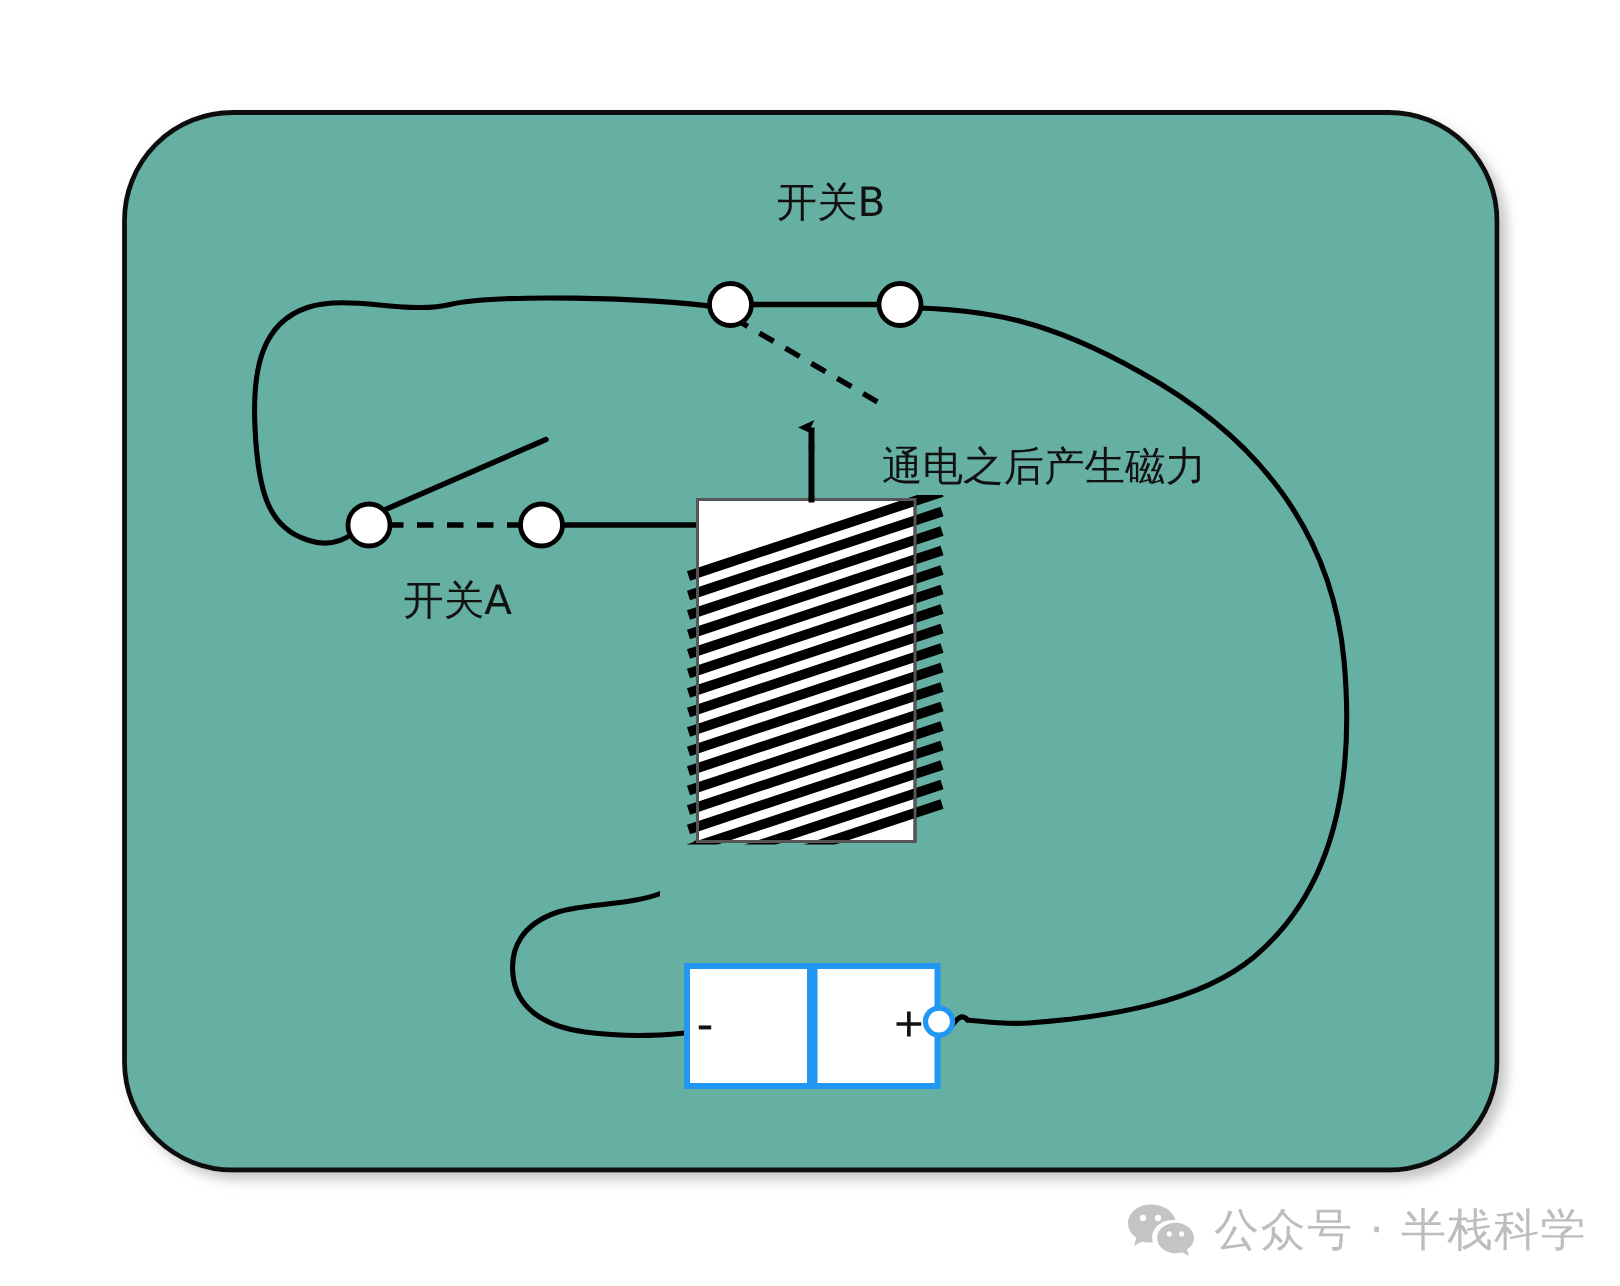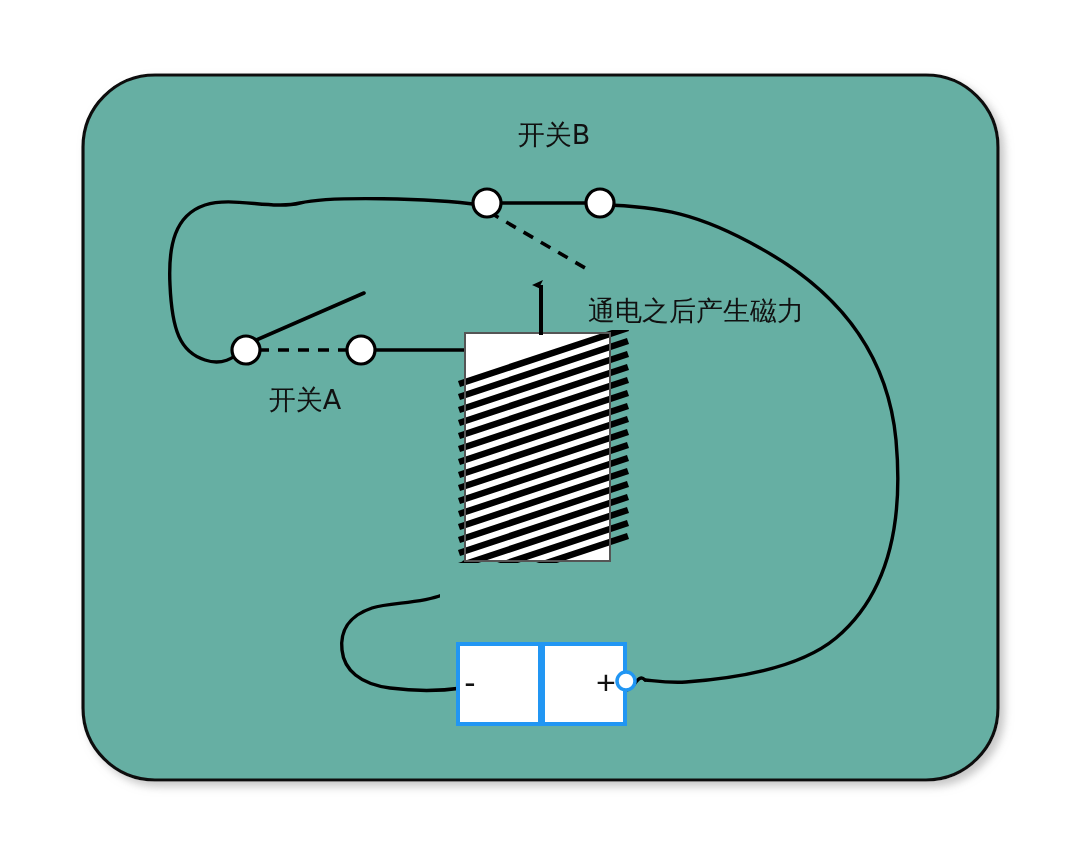--- a/index.html
+++ b/index.html
@@ -149,14 +149,29 @@
     <g>
       <rect x="458" y="644" width="82" height="80" fill="#ffffff" stroke="#2196F3" stroke-width="4"></rect>
       <rect x="543" y="644" width="82" height="80" fill="#ffffff" stroke="#2196F3" stroke-width="4"></rect>
       <circle cx="626" cy="681" r="9" fill="#ffffff" stroke="#2196F3" stroke-width="3.5"></circle>
       <text x="470" y="694" font-size="34" fill="#111" text-anchor="middle">-</text>
       <text x="606" y="694" font-size="34" fill="#111" text-anchor="middle">+</text>
     </g>
 
   </svg>
 
+  <div class="footer-row">
+    <svg class="wechat-icon" width="46" height="40" viewBox="0 0 46 40">
+      <g fill="#c4c4c4">
+        <path d="M16 2C7.7 2 1 7.6 1 14.5c0 3.9 2.2 7.4 5.6 9.7L5 29.5l5.6-2.9c1.7.5 3.5.8 5.4.8
+                 .6 0 1.1 0 1.7-.1-.4-1-.6-2.1-.6-3.2 0-6.5 6.3-11.7 14.1-11.7.5 0 1 0 1.5.1C31.4 6.6 24.5 2 16 2z"></path>
+        <circle cx="11" cy="11" r="2.1" fill="#ffffff"></circle>
+        <circle cx="21" cy="11" r="2.1" fill="#ffffff"></circle>
+        <path d="M45 24.3c0-5.6-5.5-10.2-12.3-10.2S20.4 18.7 20.4 24.3c0 5.6 5.5 10.2 12.3 10.2
+                 1.5 0 3-.2 4.3-.6l4.6 2.4-1.3-4.3c2.9-1.9 4.7-4.7 4.7-7.7z"></path>
+        <circle cx="28.5" cy="21.6" r="1.7" fill="#ffffff"></circle>
+        <circle cx="36.7" cy="21.6" r="1.7" fill="#ffffff"></circle>
+      </g>
+    </svg>
+    <div class="footer-text">公众号 · 半栈科学</div>
+  </div>
 
 </div>
 
 </body></html>

